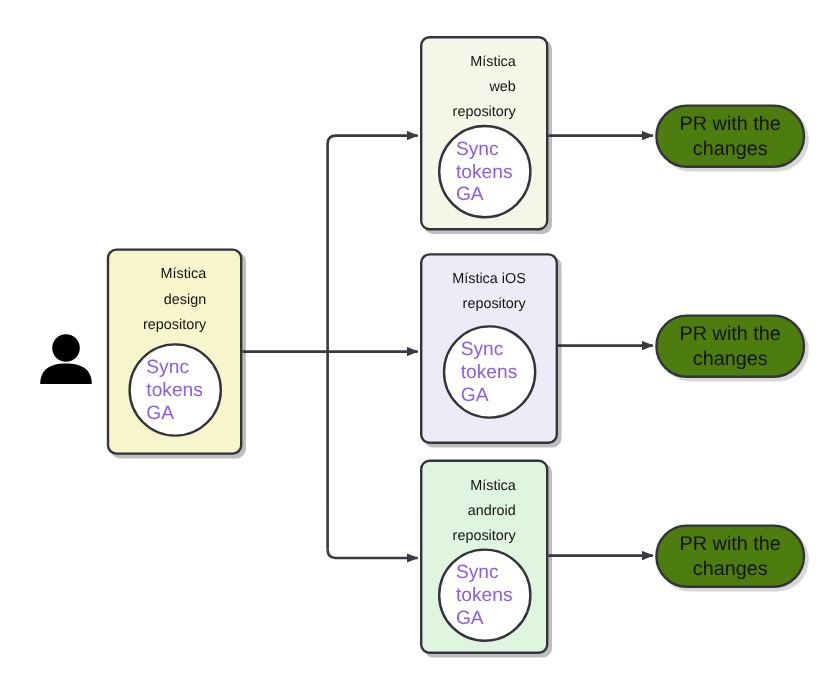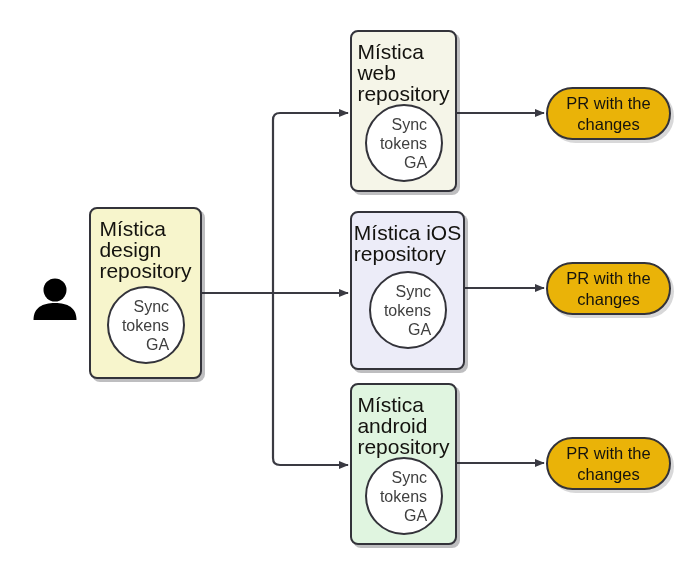--- a/index.html
+++ b/index.html
@@ -21,24 +21,24 @@
     position: absolute;
     box-sizing: border-box;
     border: 2px solid #33333a;
     border-radius: 8px;
     display: flex;
     flex-direction: column;
     align-items: center;
     box-shadow: 3px 3px 0 rgba(40,40,45,0.30);
   }
   .node-title {
-    font-size: 21px;
+    font-size: 12px;
     line-height: 21px;
     color: #14130f;
-    text-align: left;
+    text-align: right;
     white-space: pre-line;
     padding-top: 9px;
   }
   .ga-circle {
     position: absolute;
     box-sizing: border-box;
     width: 78px;
     height: 78px;
     border: 2px solid #33333a;
     border-radius: 50%;
@@ -46,29 +46,29 @@
     display: flex;
     flex-direction: column;
     align-items: center;
     justify-content: center;
     left: 50%;
     transform: translateX(-50%);
   }
   .ga-circle span {
     font-size: 16px;
     line-height: 19px;
-    color: #404040;
-    text-align: right;
+    color: #8b5cf6;
+    text-align: left;
     white-space: pre-line;
   }
   .pill {
     position: absolute;
     box-sizing: border-box;
     border: 2px solid #33333a;
-    background: #eab308;
+    background: #4d7c0f;
     border-radius: 28px;
     display: flex;
     align-items: center;
     justify-content: center;
     box-shadow: 3px 3px 0 rgba(40,40,45,0.18);
   }
   .pill span {
     font-size: 16.5px;
     line-height: 21px;
     color: #14130f;

